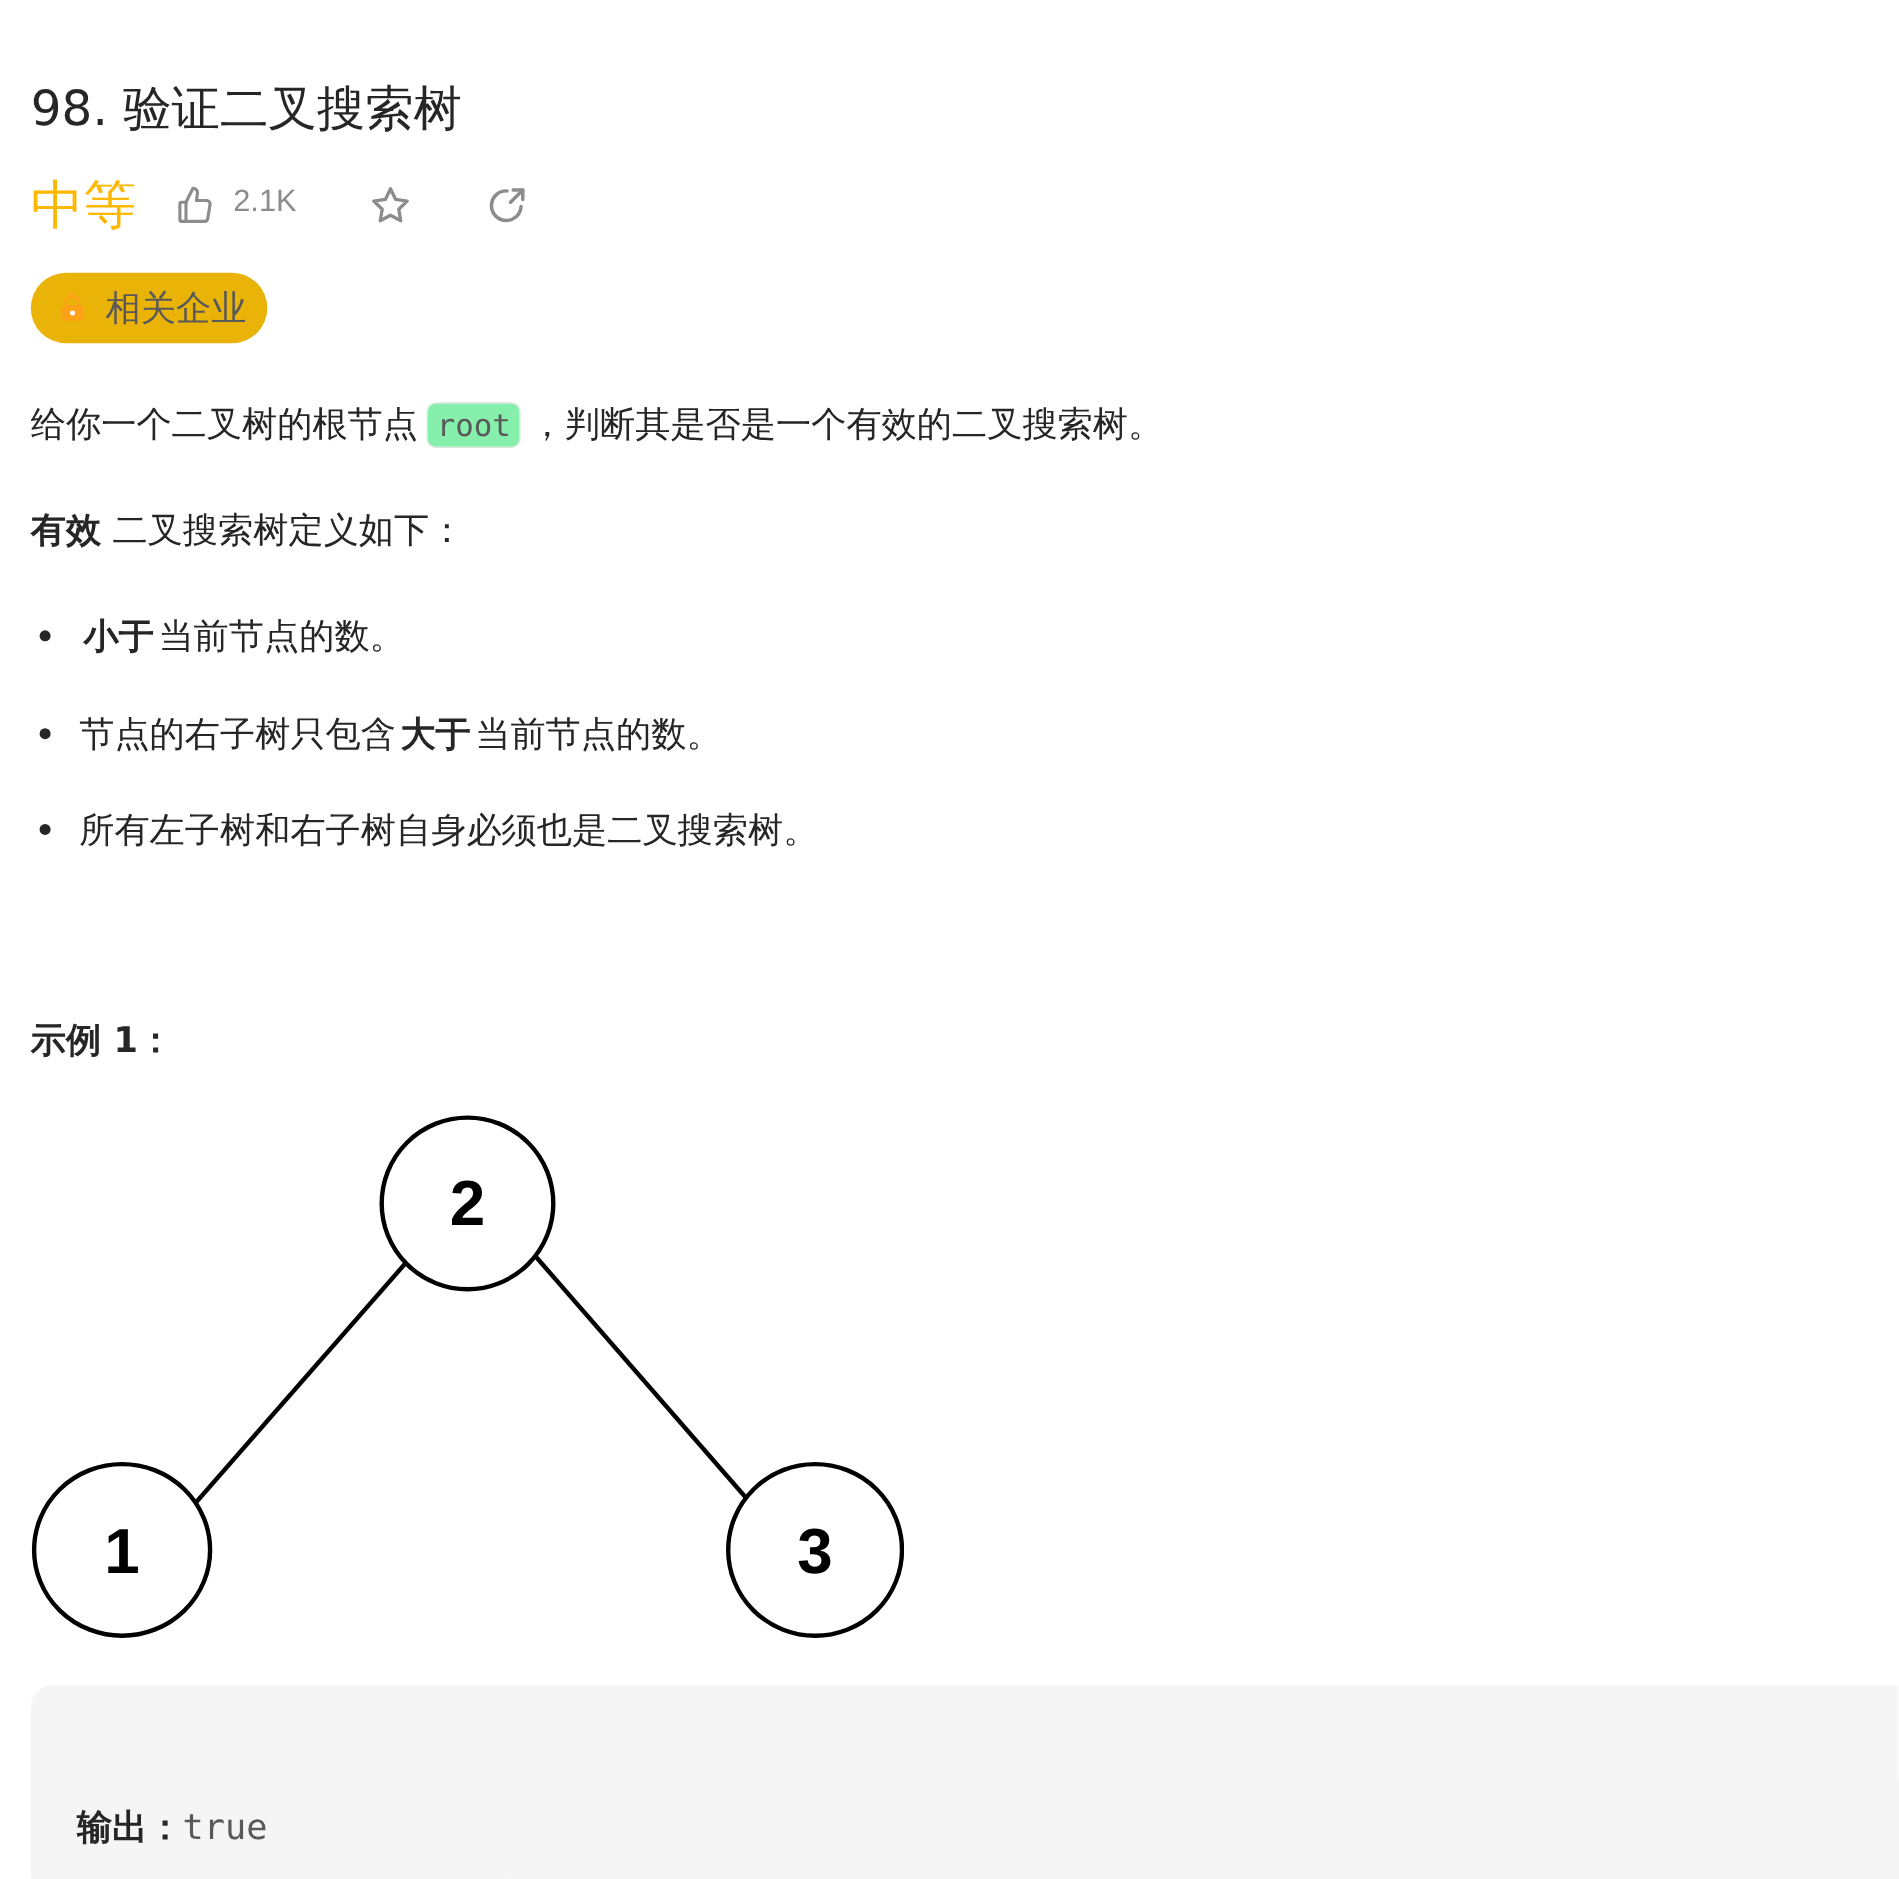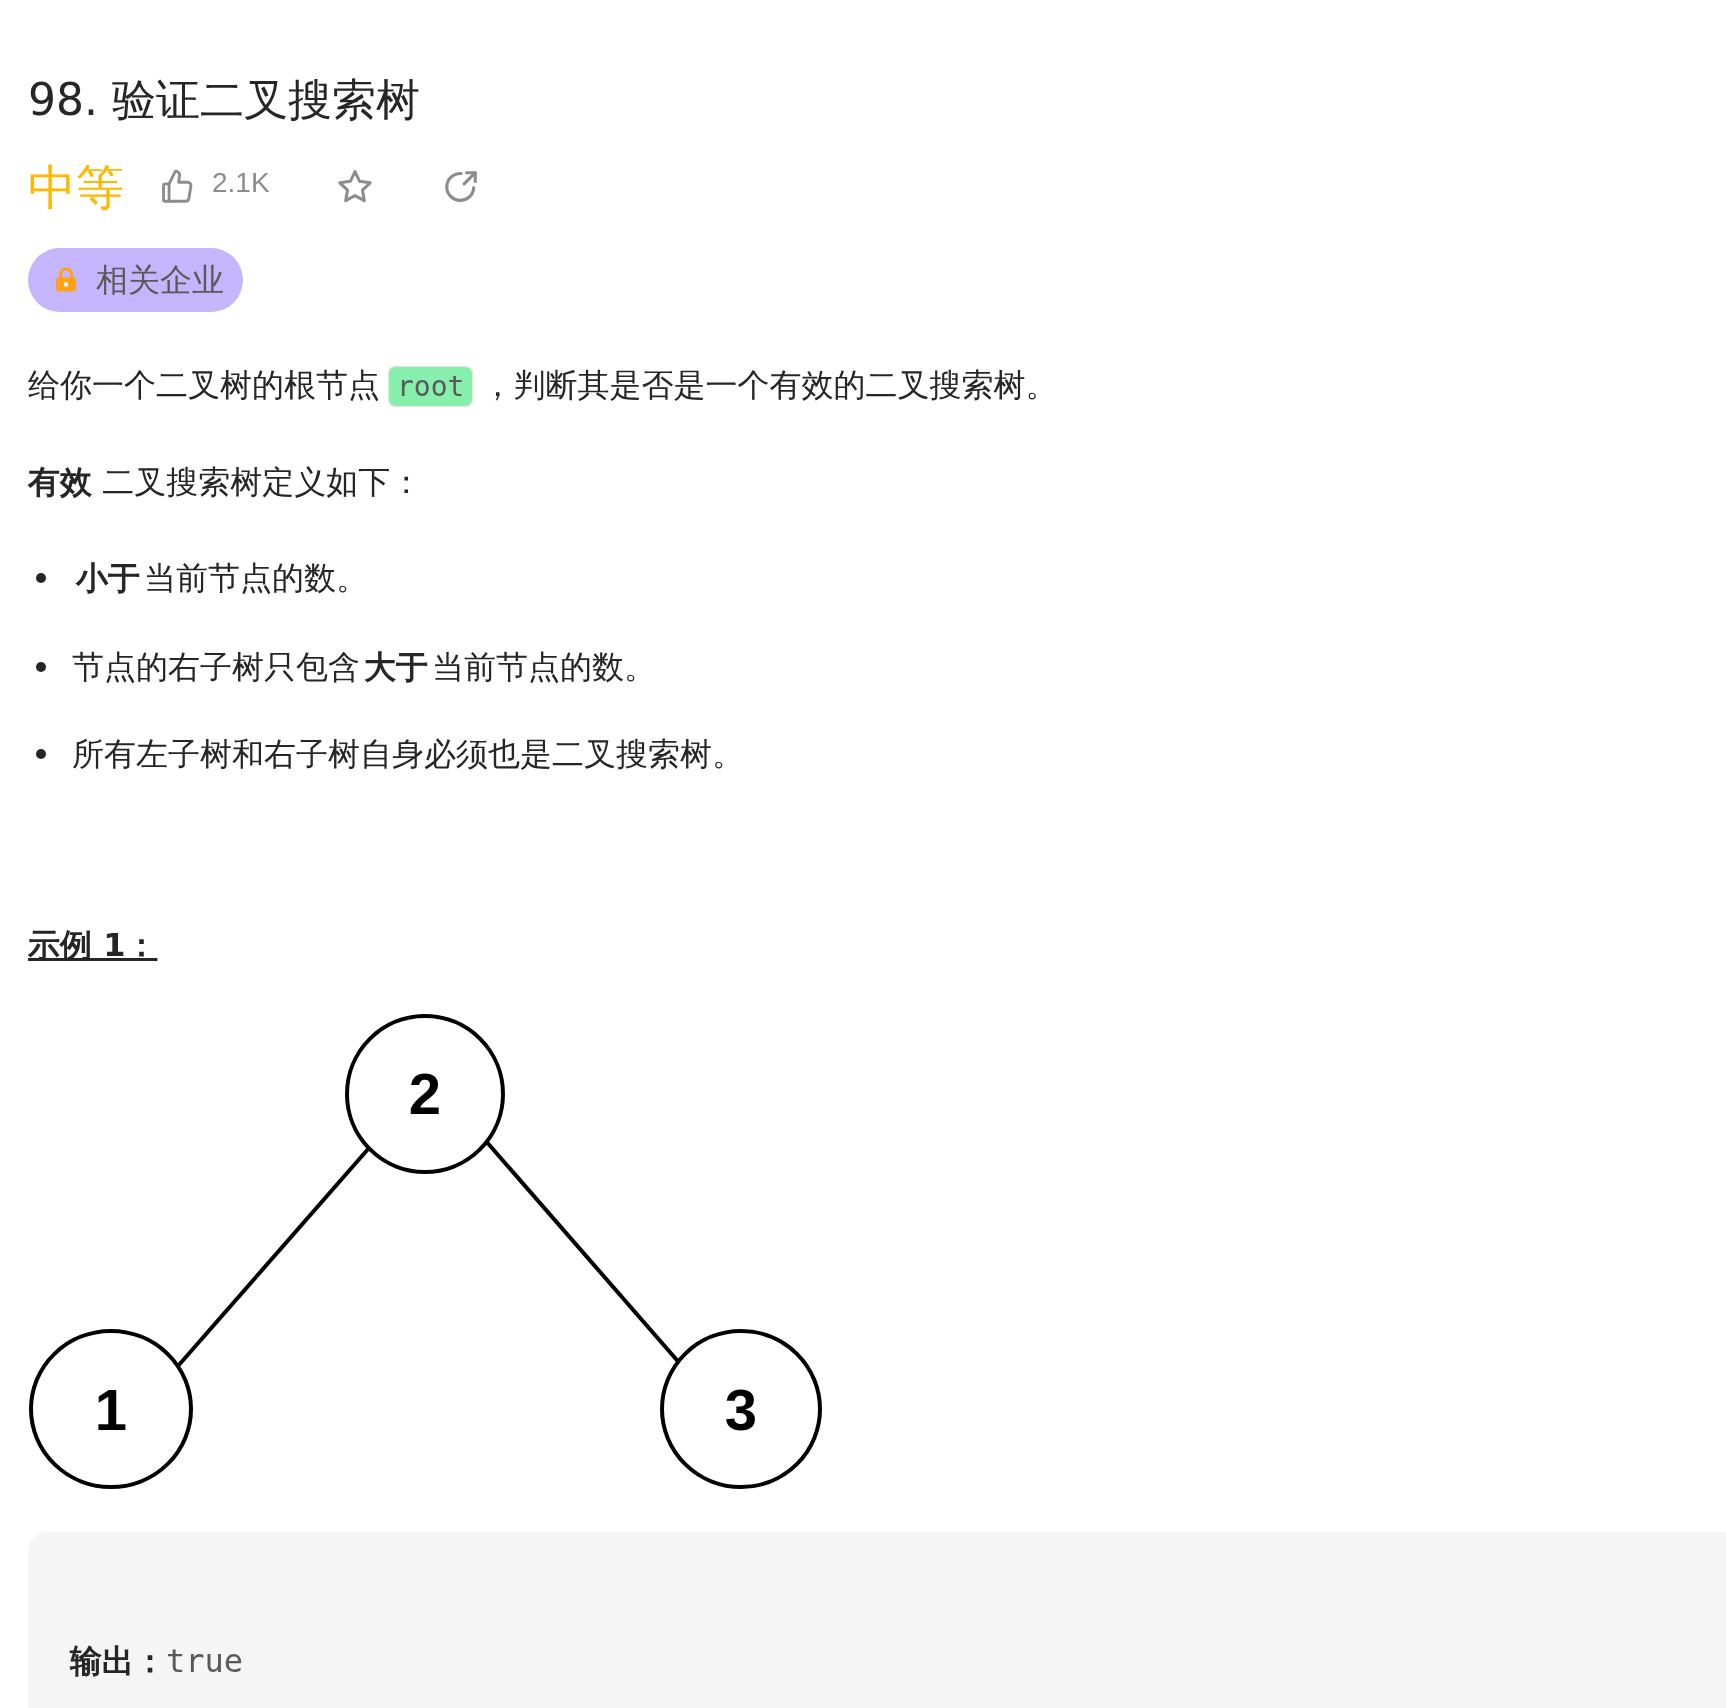--- a/index.html
+++ b/index.html
@@ -8,32 +8,32 @@
   .abs { position:absolute; }
   .title { left:28px; top:72px; font-size:44px; line-height:56px; color:#262626; white-space:nowrap; }
   .meta { left:28px; top:163px; height:48px; display:flex; align-items:center; }
   .difficulty { font-size:48px; line-height:48px; color:#ffb800; width:130px; }
   .like { display:flex; align-items:flex-start; width:177px; cursor:pointer; }
   .like svg { width:38px; height:40px; }
   .like-count { font-size:28px; color:#8c8c8c; margin-left:16px; font-family:"Liberation Sans",sans-serif; }
   .icon-btn { display:flex; align-items:center; justify-content:center; cursor:pointer; }
   .star { width:40px; height:40px; margin-right:67px; }
   .share { width:38px; height:38px; }
-  .tag { left:28px; top:248px; height:64px; width:215px; border-radius:32px; background:#c4b5fd;
+  .tag { left:28px; top:248px; height:64px; width:215px; border-radius:32px; background:#eab308;
          display:flex; align-items:center; box-sizing:border-box; padding-left:26px; cursor:pointer; }
   .tag svg { width:24px; height:26px; }
   .tag-label { font-size:32px; color:#595959; margin-left:18px; line-height:40px; }
   .para { left:28px; font-size:32px; line-height:44px; white-space:nowrap; color:#262626; }
   .para code { font-family:"DejaVu Sans Mono","Liberation Mono",monospace; font-size:28px;
                background:#86efac; border:1.5px solid #e8e8e8; border-radius:8px; color:#595959;
                padding:3px 8px; margin:0 8px 0 8px; }
   .para b { font-weight:bold; color:#262626; }
   .bullet { left:36px; font-size:32px; line-height:44px; white-space:nowrap; display:flex; align-items:center; }
   .dot { width:10px; height:10px; border-radius:50%; background:#262626; margin-right:26px; }
-  .example-title { left:28px; top:923px; font-size:32px; line-height:44px; font-weight:bold; color:#262626;text-decoration:underline; }
+  .example-title { left:28px; top:923px; font-size:32px; line-height:44px; font-weight:bold; color:#262626; }
   .tree { left:28px; top:1012px; width:794px; height:478px; }
   .codeblock { left:28px; top:1532px; width:1698px; height:200px; background:#f5f5f5; border-radius:20px 0 0 20px; }
   .code-line { position:absolute; left:42px; font-size:32px; line-height:44px; white-space:nowrap; }
   .code-line b { font-weight:bold; color:#262626; }
   .code-line .mono { font-family:"DejaVu Sans Mono","Liberation Mono",monospace; color:#595959; font-size:32px; }
 </style>
 </head>
 <body>
 
 <div class="abs title">98. 验证二叉搜索树</div>

